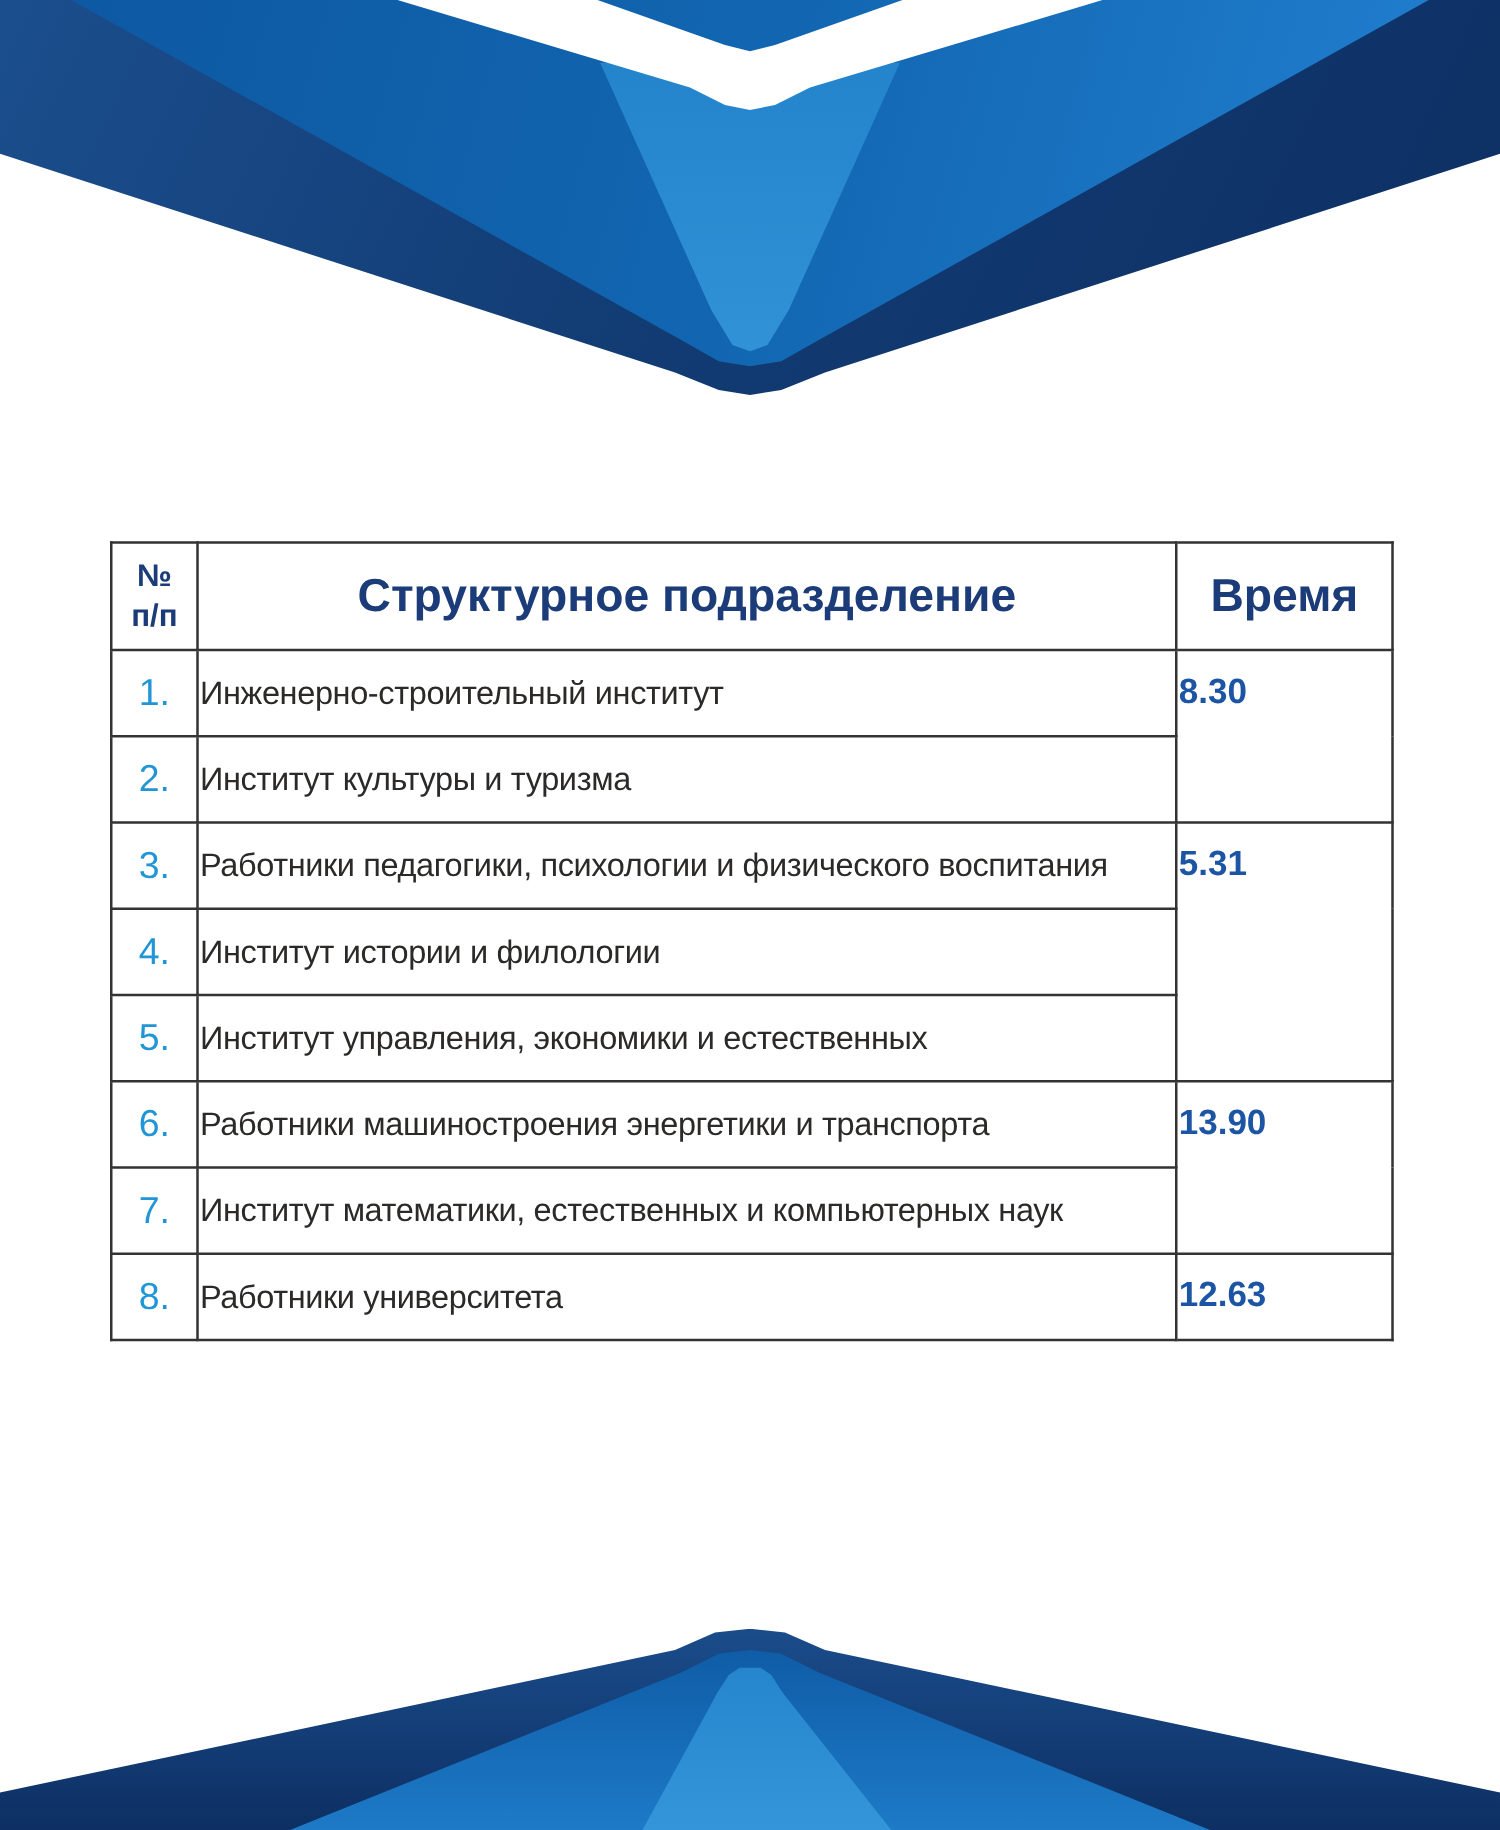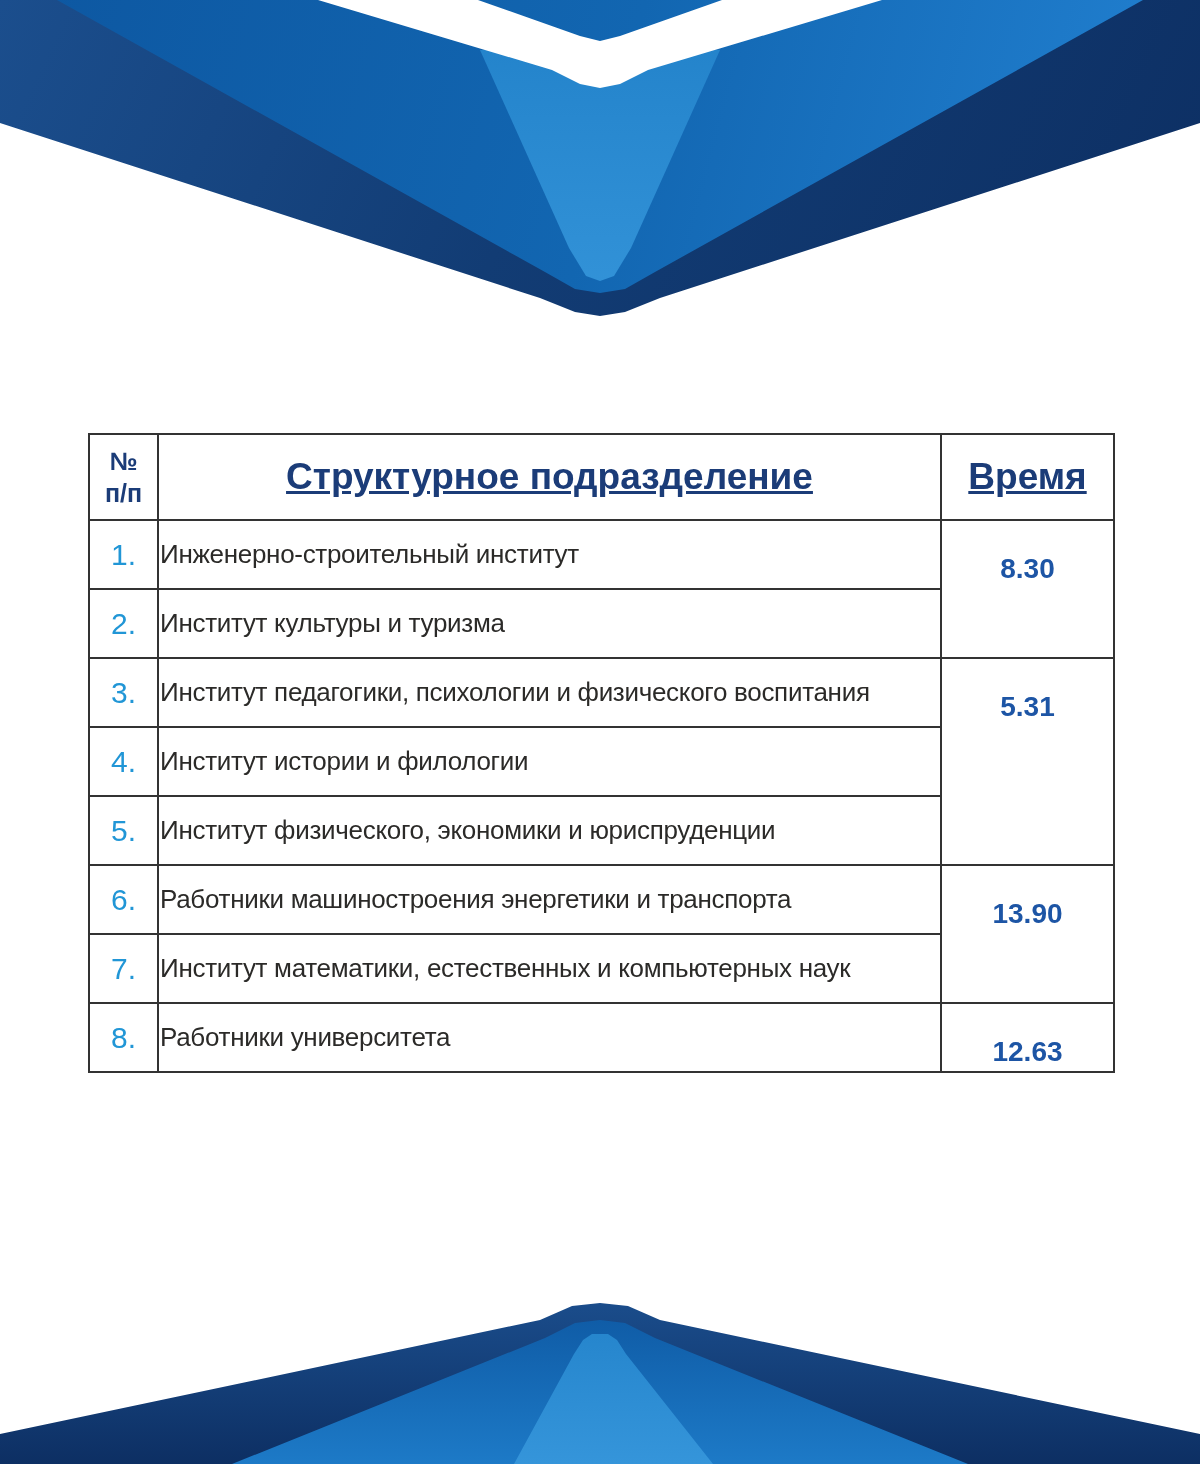--- a/index.html
+++ b/index.html
@@ -59,38 +59,38 @@
   th.header-num{
     height:82px;
     color:var(--header-blue,#1b3c78);
     font-weight:bold;font-size:25px;line-height:1.3;
     text-align:center;vertical-align:middle;
     white-space:pre-line;
   }
   th.header-division, th.header-time{
     color:var(--header-blue,#1b3c78);
     font-weight:bold;font-size:37px;
-    text-align:center;vertical-align:middle;text-decoration:underline;
+    text-align:center;vertical-align:middle;
   }
   td.cell-num{
     height:65px;
     color:var(--number-blue,#2196d6);
     font-size:30px;text-align:center;vertical-align:middle;
   }
   td.cell-division{
     color:var(--text-dark,#2b2a28);
     font-size:26px;letter-spacing:-0.3px;
     vertical-align:middle;
     white-space:nowrap;
   }
   td.cell-time{
     color:var(--time-blue,#1d55a5);
     font-weight:bold;font-size:28px;
-    text-align:center;vertical-align:top;
-    padding-top:32px;
+    vertical-align:top;
+    padding-top:16px;
   }
 </style>
 </head>
 <body>
 
 <div class="page">
 
   <div class="top-deco">
     <div class="navy-chevron"></div>
     <div class="blue-chevron"></div>
@@ -117,30 +117,30 @@
           <td class="cell-num">1.</td>
           <td class="cell-division">Инженерно-строительный институт</td>
           <td class="cell-time" rowspan="2">8.30</td>
         </tr>
         <tr>
           <td class="cell-num">2.</td>
           <td class="cell-division">Институт культуры и туризма</td>
         </tr>
         <tr>
           <td class="cell-num">3.</td>
-          <td class="cell-division">Институт педагогики, психологии и физического воспитания</td>
+          <td class="cell-division">Работники педагогики, психологии и физического воспитания</td>
           <td class="cell-time" rowspan="3">5.31</td>
         </tr>
         <tr>
           <td class="cell-num">4.</td>
           <td class="cell-division">Институт истории и филологии</td>
         </tr>
         <tr>
           <td class="cell-num">5.</td>
-          <td class="cell-division">Институт физического, экономики и юриспруденции</td>
+          <td class="cell-division">Институт управления, экономики и естественных</td>
         </tr>
         <tr>
           <td class="cell-num">6.</td>
           <td class="cell-division">Работники машиностроения энергетики и транспорта</td>
           <td class="cell-time" rowspan="2">13.90</td>
         </tr>
         <tr>
           <td class="cell-num">7.</td>
           <td class="cell-division">Институт математики, естественных и компьютерных наук</td>
         </tr>

